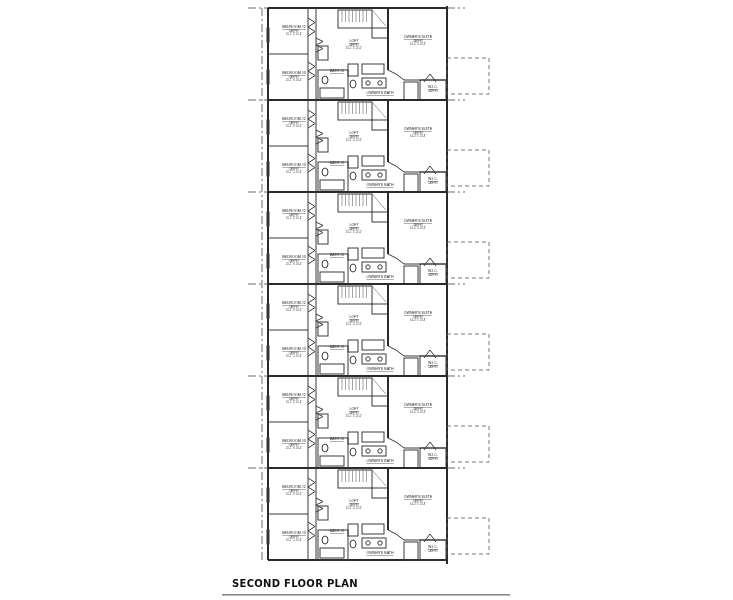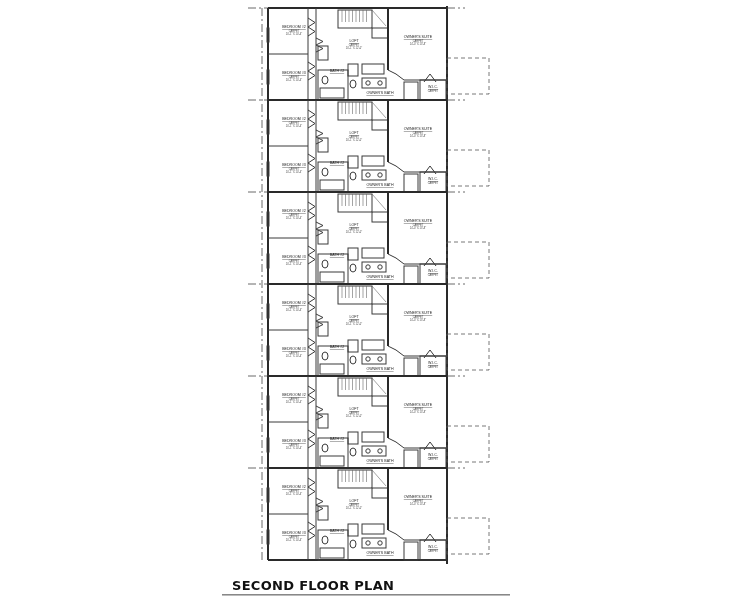--- a/index.html
+++ b/index.html
@@ -6,21 +6,21 @@
   body { width: 733px; height: 600px; position: relative; overflow: hidden; font-family: "Liberation Sans", sans-serif; }
   #plan { position: absolute; left: 0; top: 0; width: 733px; height: 600px; }
   .wall { fill: none; stroke: #2a2a2a; stroke-width: 2; }
   .thin { fill: none; stroke: #3a3a3a; stroke-width: 1; }
   .hair { fill: none; stroke: #666; stroke-width: 0.6; }
   .dash { fill: none; stroke: #555; stroke-width: 0.8; stroke-dasharray: 4 3; }
   .dashdot { fill: none; stroke: #444; stroke-width: 0.8; stroke-dasharray: 8 3 2 3; }
   .lbl { font-family: "Liberation Sans", sans-serif; font-size: 3.6px; fill: #222; text-anchor: middle; text-decoration: underline; }
   .sub { font-family: "Liberation Sans", sans-serif; font-size: 2.6px; fill: #444; text-anchor: middle; }
   .title-wrap { position: absolute; left: 232px; top: 578px; }
-  .title { font-family: "DejaVu Sans", sans-serif; font-weight: bold; font-size: 13px; color: #111; letter-spacing: 0.3px; }
+  .title { font-family: "DejaVu Sans", sans-serif; font-weight: bold; font-size: 10px; color: #111; letter-spacing: 0.3px; }
   .title-rule { position: absolute; left: 222px; top: 594px; width: 288px; height: 0; border-top: 1px solid #888; border-bottom: 1px solid #bbb; }
 </style>
 </head>
 <body>
 
 <svg id="plan" viewBox="0 0 733 600" xmlns="http://www.w3.org/2000/svg">
 
   <line class="dashdot" x1="262" y1="8" x2="262" y2="562"></line>
 
   <line class="wall" x1="447" y1="6" x2="447" y2="564"></line>

